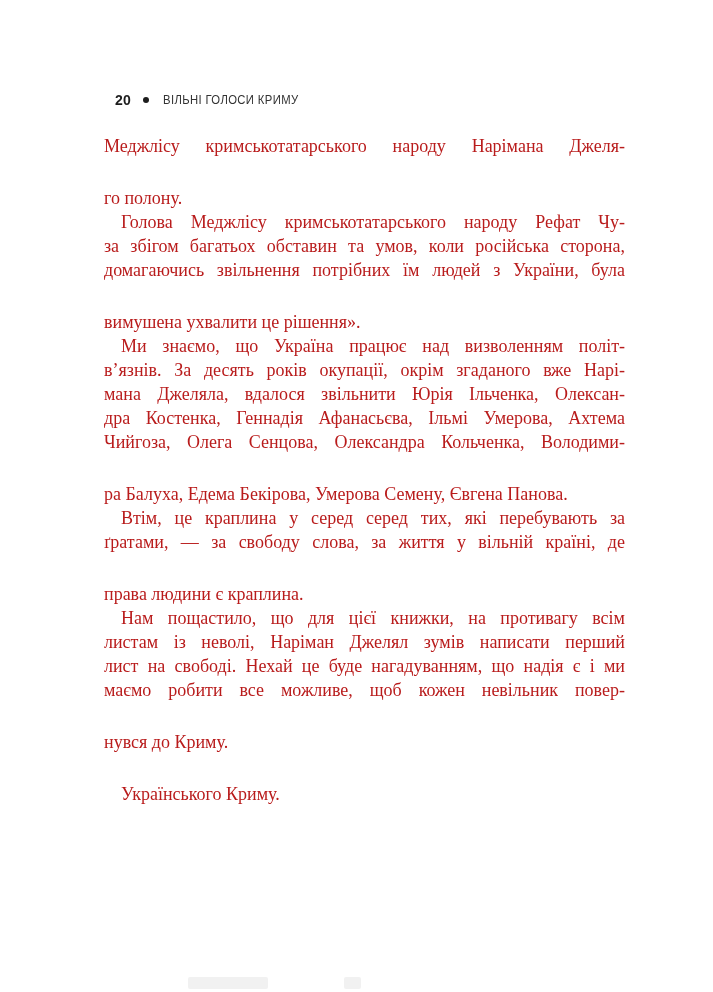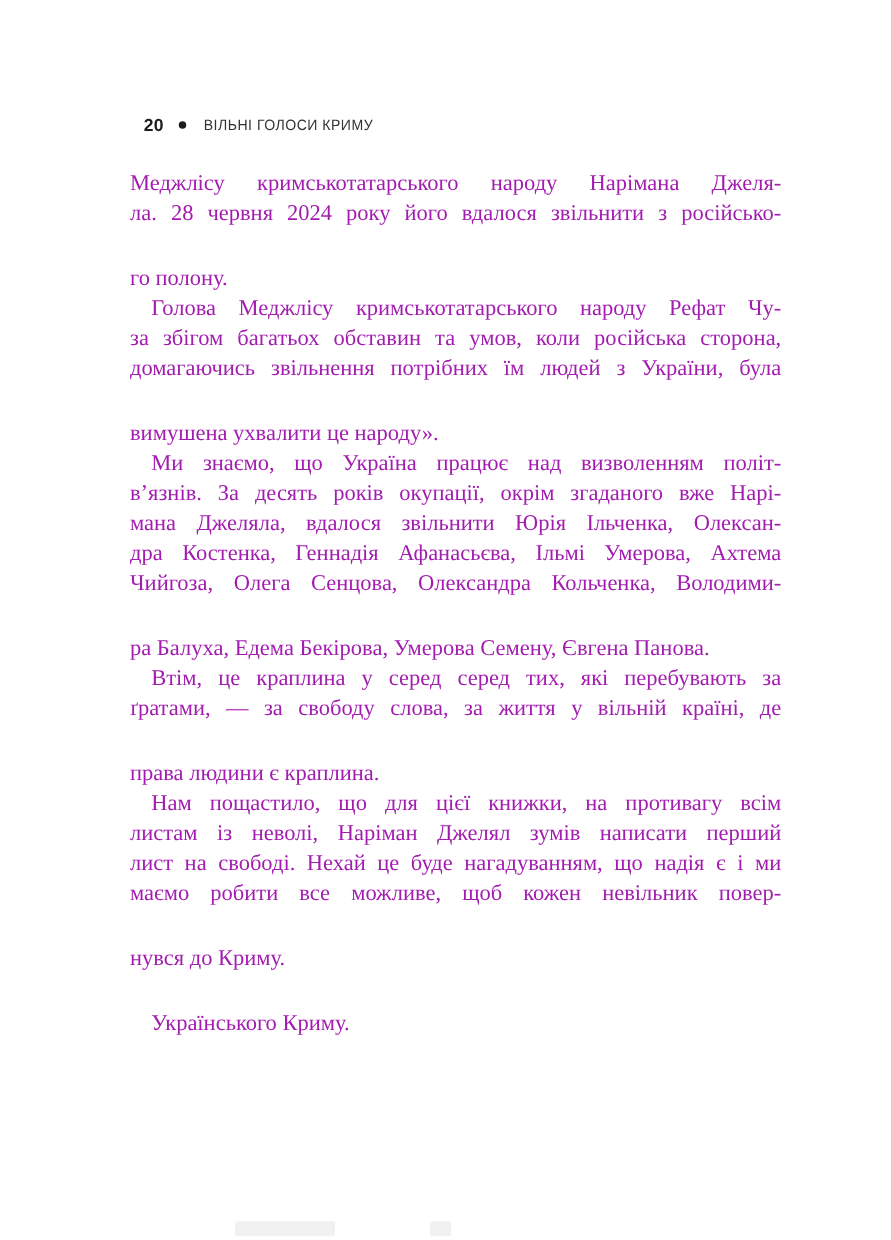--- a/index.html
+++ b/index.html
@@ -53,21 +53,21 @@
     transform-origin: left center;
   }
   
   .page-body {
     position: absolute;
     top: 134px;
     left: 104px;
     width: 521px;
     font-size: 18px;
     line-height: 24px;
-    color: #a21caf;
+    color: #b91c1c;
   }
   .paragraph { margin: 0; padding: 0; }
   .line {
     text-align: justify;
     text-align-last: justify;
     white-space: normal;
   }
   .line.para-end {
     text-align-last: left;
     margin-top: 28px;
@@ -102,28 +102,27 @@
 
   <div class="running-header">
     <span class="page-number">20</span>
     <span class="header-bullet"></span>
     <span class="running-title">ВІЛЬНІ ГОЛОСИ КРИМУ</span>
   </div>
 
   <div class="page-body">
       <div class="paragraph">
         <div class="line para-start">Меджлісу кримськотатарського народу Нарімана Джеля-</div>
-        <div class="line">ла. 28 червня 2024 року його вдалося звільнити з російсько-</div>
         <div class="line para-end">го полону.</div>
       </div>
       <div class="paragraph">
         <div class="line para-start indented">Голова Меджлісу кримськотатарського народу Рефат Чу-</div>
         <div class="line">за збігом багатьох обставин та умов, коли російська сторона,</div>
         <div class="line">домагаючись звільнення потрібних їм людей з України, була</div>
-        <div class="line para-end">вимушена ухвалити це народу».</div>
+        <div class="line para-end">вимушена ухвалити це рішення».</div>
       </div>
       <div class="paragraph">
         <div class="line para-start indented">Ми знаємо, що Україна працює над визволенням політ-</div>
         <div class="line">в’язнів. За десять років окупації, окрім згаданого вже Нарі-</div>
         <div class="line">мана Джеляла, вдалося звільнити Юрія Ільченка, Олексан-</div>
         <div class="line">дра Костенка, Геннадія Афанасьєва, Ільмі Умерова, Ахтема</div>
         <div class="line">Чийгоза, Олега Сенцова, Олександра Кольченка, Володими-</div>
         <div class="line para-end">ра Балуха, Едема Бекірова, Умерова Семену, Євгена Панова.</div>
       </div>
       <div class="paragraph">

